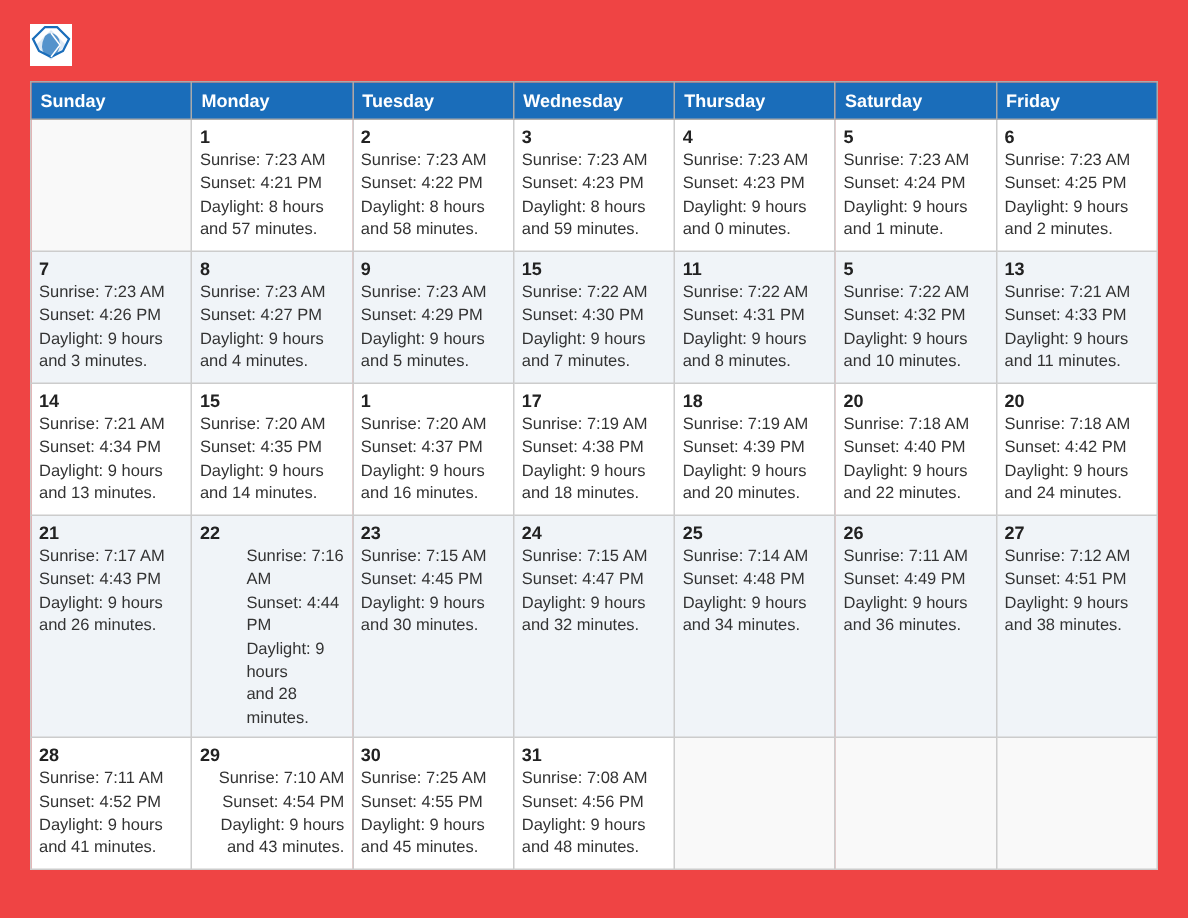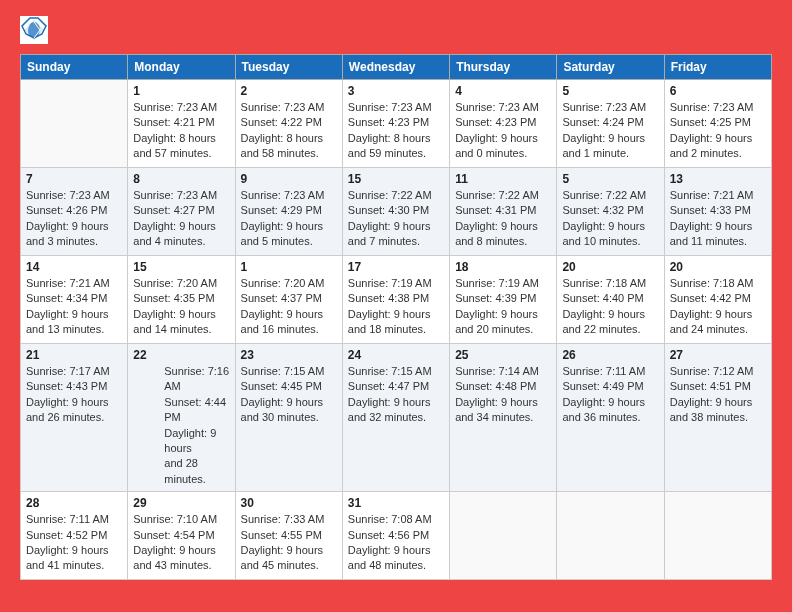--- a/index.html
+++ b/index.html
@@ -339,28 +339,28 @@
         <tr>
           <td>
             <span class="day-number">28</span>
             <div class="day-info" style="white-space: pre-line;">Sunrise: 7:11 AM
 Sunset: 4:52 PM
 Daylight: 9 hours
 and 41 minutes.</div>
           </td>
           <td>
             <span class="day-number">29</span>
-            <div class="day-info" style="white-space: pre-line;">Sunrise: 7:10 AM
+            <div class="day-info" style="white-space: pre-line; text-align: right;">Sunrise: 7:10 AM
 Sunset: 4:54 PM
 Daylight: 9 hours
 and 43 minutes.</div>
           </td>
           <td>
             <span class="day-number">30</span>
-            <div class="day-info" style="white-space: pre-line;">Sunrise: 7:33 AM
+            <div class="day-info" style="white-space: pre-line;">Sunrise: 7:25 AM
 Sunset: 4:55 PM
 Daylight: 9 hours
 and 45 minutes.</div>
           </td>
           <td>
             <span class="day-number">31</span>
             <div class="day-info" style="white-space: pre-line;">Sunrise: 7:08 AM
 Sunset: 4:56 PM
 Daylight: 9 hours
 and 48 minutes.</div>

